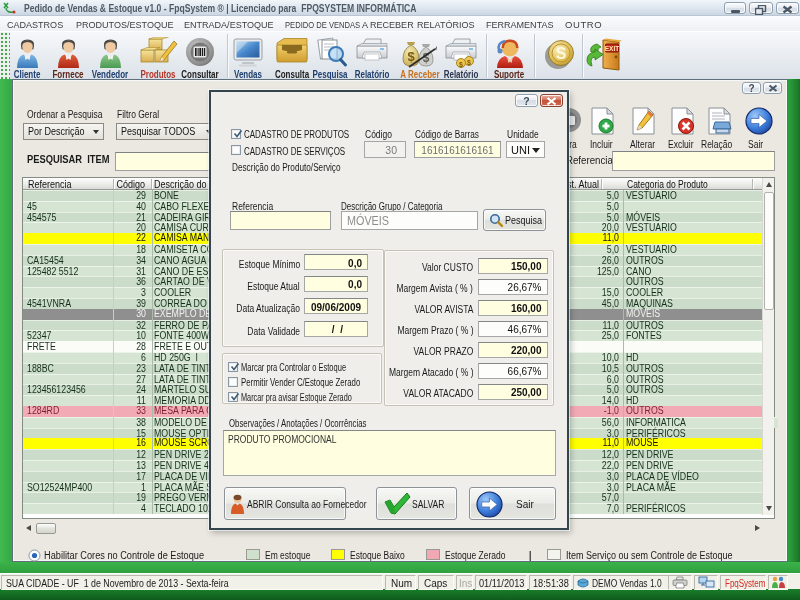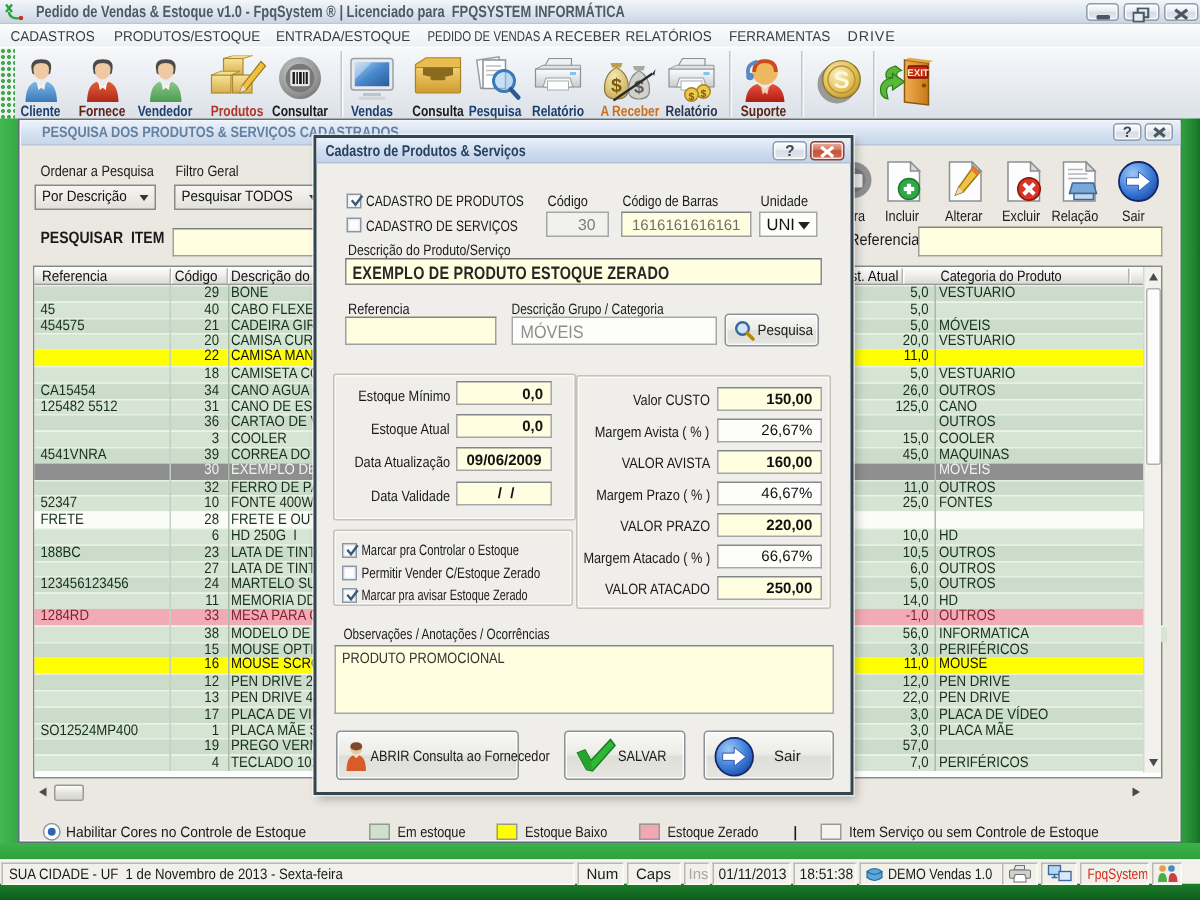--- a/index.html
+++ b/index.html
@@ -52,21 +52,21 @@
     </div>
 </div>
 <div class="ab" style="left:0;top:16px;width:800px;height:15px;background:linear-gradient(#fbfcfd,#edf0f4);">
  <div class="mnu" style="left:7px;">CADASTROS</div>
  <div class="mnu" style="left:76px;">PRODUTOS/ESTOQUE</div>
  <div class="mnu" style="left:184px;">ENTRADA/ESTOQUE</div>
  <div class="mnu" style="left:285px;transform:scaleX(0.8);">PEDIDO DE VENDAS</div>
  <div class="mnu" style="left:362px;">A RECEBER</div>
  <div class="mnu" style="left:417px;">RELATÓRIOS</div>
  <div class="mnu" style="left:486px;">FERRAMENTAS</div>
- <div class="mnu" style="left:565px;letter-spacing:0.6px;transform:none;">DRIVE</div>
+ <div class="mnu" style="left:565px;letter-spacing:0.6px;transform:none;">OUTRO</div>
 </div>
 <div class="ab" style="left:0;top:31px;width:800px;height:49px;background:linear-gradient(#f6f8fa,#e7ebf0 55%,#dbe1e8);border-top:1px solid #ffffff;">
  <div class="ab" style="left:0;top:0;width:10px;height:49px;background:#edf2ed radial-gradient(circle at 2px 2px,#46a556 1.2px,transparent 1.5px);background-size:4px 4px;"></div>
 </div>
 
 <div class="tb-item" style="left:-3px;top:37px;width:60px;color:#1d3e6e;">
 <div style="height:32px;"><svg width="27" height="32" viewBox="0 0 27 32">
 <defs>
           <linearGradient id="sh1" x1="0" y1="0" x2="0" y2="1">
             <stop offset="0" stop-color="#7db8e8"></stop>
@@ -307,23 +307,20 @@
 <circle cx="31" cy="19" r="1.4" fill="#7a4a08"></circle>
 <path d="M12 6 Q4 8 6 14 L13 13 Q12 10 16 9 Z" fill="#58b838" stroke="#2e7a18" stroke-width="0.8"></path>
 <path d="M2 22 Q2 15 10 14 L10 11 L18 16.5 L10 22 L10 19 Q6 19 6 23 L7 28 Q2 27 2 22" fill="#58b838" stroke="#2e7a18" stroke-width="0.8"></path>
 </svg></div>
 <div class="ab" style="left:0;top:79px;width:12px;height:484px;background:linear-gradient(90deg,#42b951,#35a944);"></div>
 <div class="ab" style="left:788px;top:79px;width:12px;height:484px;background:linear-gradient(90deg,#2fa03e,#1d7e2c 80%,#167024);"></div>
 <div class="ab" style="left:0;top:562px;width:800px;height:11px;background:linear-gradient(#3cb24b,#2fa03e);"></div>
 <div class="ab" style="left:0;top:589px;width:800px;height:11px;background:linear-gradient(#1b7e2b,#0e5c1c);"></div>
 
 <div class="ab" style="left:12px;top:79px;width:776px;height:483px;background:#ebe8e1;border:1px solid #5f6f7c;box-shadow:inset 0 0 0 1px #f6f8f8;">
-<div class="ab" style="left:1px;top:1px;width:773px;height:16px;background:linear-gradient(#eaf1fa,#d3dff0 60%,#c7d6ea);border-bottom:1px solid #b9c6d8;">
- <div class="ab" style="left:14px;top:1.5px;font-size:10px;font-weight:bold;color:#64809f;white-space:nowrap;transform:scaleX(0.85);transform-origin:0 50%;">PESQUISA DOS PRODUTOS &amp; SERVIÇOS CADASTRADOS</div>
-</div>
 <div class="win-btn" style="left:729px;top:1.5px;width:19px;height:12px;font-size:10px;font-weight:bold;line-height:11px;">?</div>
 <div class="win-btn" style="left:750px;top:1.5px;width:19px;height:12px;">
       <svg width="10" height="9">
         <path d="M1.5 1.5 L8.5 7 M8.5 1.5 L1.5 7" stroke="#4a5866" stroke-width="2"></path>
       </svg>
     </div>
 <div class="glabel" style="left:14px;top:29px;">Ordenar a Pesquisa</div>
     <div class="glabel" style="left:104px;top:29px;">Filtro Geral</div>
     <div class="ddown" style="left:10px;top:42.5px;width:81px;height:17px;">
       <div style="margin:2px 0 0 4px;font-size:10px;transform:scaleX(0.9);transform-origin:0 50%;">Por Descrição</div>
@@ -640,23 +637,20 @@
 <div class="legend-sw" style="left:318px;top:469px;background:#ffff00;"></div>
 <div class="glabel" style="left:337px;top:470px;">Estoque Baixo</div>
 <div class="legend-sw" style="left:413px;top:469px;background:#f2a8b2;"></div>
 <div class="glabel" style="left:432px;top:470px;">Estoque Zerado</div>
 <div class="glabel" style="left:516px;top:470px;font-weight:bold;">|</div>
 <div class="legend-sw" style="left:534px;top:469px;background:#f4f4ee;"></div>
 <div class="glabel" style="left:553px;top:470px;transform:scaleX(0.9);">Item Serviço ou sem Controle de Estoque</div>
 </div>
 
 <div class="ab" style="left:209px;top:90px;width:360px;height:440px;background:#efeeea;border:2px solid #33464f;box-shadow:0 0 0 1px rgba(255,255,255,0.6),2px 3px 6px rgba(0,0,0,0.25);">
-<div class="ab" style="left:0;top:0;width:356px;height:17px;background:linear-gradient(#e9f0fa,#cfdcef 60%,#c2d2e8);border-bottom:1px solid #b2c2d6;">
- <div class="ab" style="left:6px;top:2.5px;font-size:10.5px;font-weight:bold;color:#27425f;white-space:nowrap;transform:scaleX(0.8);transform-origin:0 50%;">Cadastro de Produtos &amp; Serviços</div>
-</div>
 <div class="win-btn" style="left:304px;top:2px;width:23px;height:13px;font-size:10.5px;font-weight:bold;line-height:12px;">?</div>
 <div class="win-btn" style="left:329px;top:2px;width:23px;height:13px;background:linear-gradient(#e8b4a8,#d4735c 45%,#c55238 50%,#cf6850);border-color:#8a4434;">
       <svg width="11" height="9">
         <path d="M1.5 1 L9.5 7.5 M9.5 1 L1.5 7.5" stroke="#fff" stroke-width="2.2"></path>
       </svg>
     </div>
 <div class="chk" style="left:20px;top:36.5px;">
       <svg width="12" height="12" viewBox="0 0 12 12">
         <path d="M2.5 5.5 L5 8.5 L9.5 2.5" stroke="#3c5a74" stroke-width="1.6" fill="none"></path>
       </svg>
@@ -667,23 +661,20 @@
     <div class="glabel" style="left:154px;top:37px;">Código</div>
     <div class="glabel" style="left:204px;top:37px;transform:scaleX(0.82);">Código de Barras</div>
     <div class="glabel" style="left:296px;top:37px;">Unidade</div>
     <div class="ab" style="left:153px;top:49px;width:42px;height:17px;background:#f2f1ed;border:1px solid #a5a7a7;font-size:10.5px;color:#7a7a7a;text-align:right;padding:2px 8px 0 0;">30</div>
     <div class="yin" style="left:203px;top:49px;width:87px;height:17px;font-size:10px;color:#6e6e6e;text-align:center;padding-top:2.5px;">1616161616161</div>
     <div class="ab" style="left:295px;top:49px;width:39px;height:17px;background:#fdfdfb;border:1px solid #a5a7a7;font-size:10px;color:#111;">
 <div style="margin:2px 0 0 4px;font-size:11px;">UNI</div>
       <div class="ab" style="right:4px;top:6px;width:0;height:0;border-left:4.5px solid transparent;border-right:4.5px solid transparent;border-top:5px solid #222;"></div>
     </div>
     <div class="glabel" style="left:21px;top:69.5px;transform:scaleX(0.82);">Descrição do Produto/Serviço</div>
-    <div class="ab" style="left:19px;top:80px;width:318px;height:18px;background:#fffee0;border:1px solid #8a8c8c;border-top-color:#6e7272;">
-      <div style="font-size:12px;font-weight:bold;color:#262626;margin:2px 0 0 4px;letter-spacing:0.2px;white-space:nowrap;transform:scaleX(0.8);transform-origin:0 50%;">EXEMPLO DE PRODUTO ESTOQUE ZERADO</div>
-    </div>
     <div class="glabel" style="left:21px;top:108.5px;">Referencia</div>
     <div class="glabel" style="left:130px;top:108.5px;transform:scaleX(0.8);">Descrição Grupo / Categoria</div>
     <div class="yin" style="left:19px;top:119px;width:101px;height:19px;"></div>
     <div class="ab" style="left:130px;top:119px;width:137px;height:19px;background:#fdfdfb;border:1px solid #a5a7a7;">
       <div style="font-size:12px;color:#8e8e8e;margin:2px 0 0 5px;transform:scaleX(0.9);transform-origin:0 50%;">MÓVEIS</div>
     </div>
     <div class="btn" style="left:272px;top:116.5px;width:63px;height:22px;">
 <svg width="15" height="15" style="position:absolute;left:5px;top:3px;" viewBox="0 0 15 15">
         <circle cx="6" cy="6" r="4.2" fill="#cfe4f4" stroke="#3a6898" stroke-width="1.6"></circle>
         <line x1="9" y1="9" x2="13" y2="13" stroke="#b8860b" stroke-width="2.4" stroke-linecap="round"></line>

